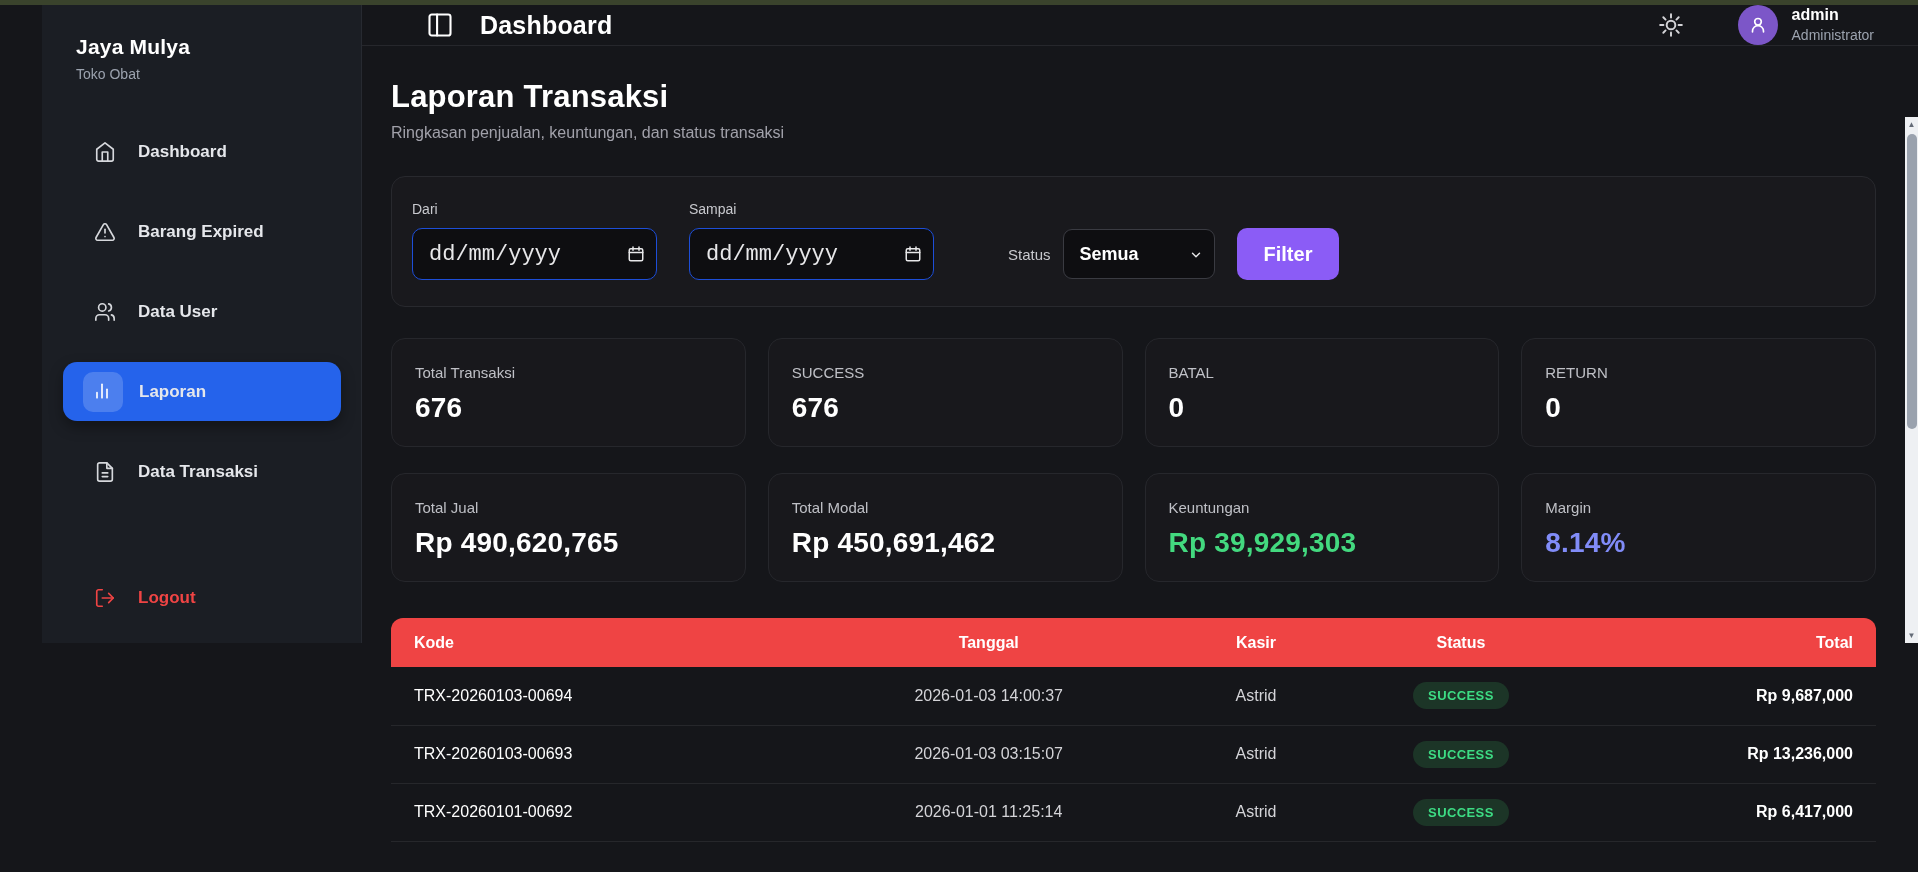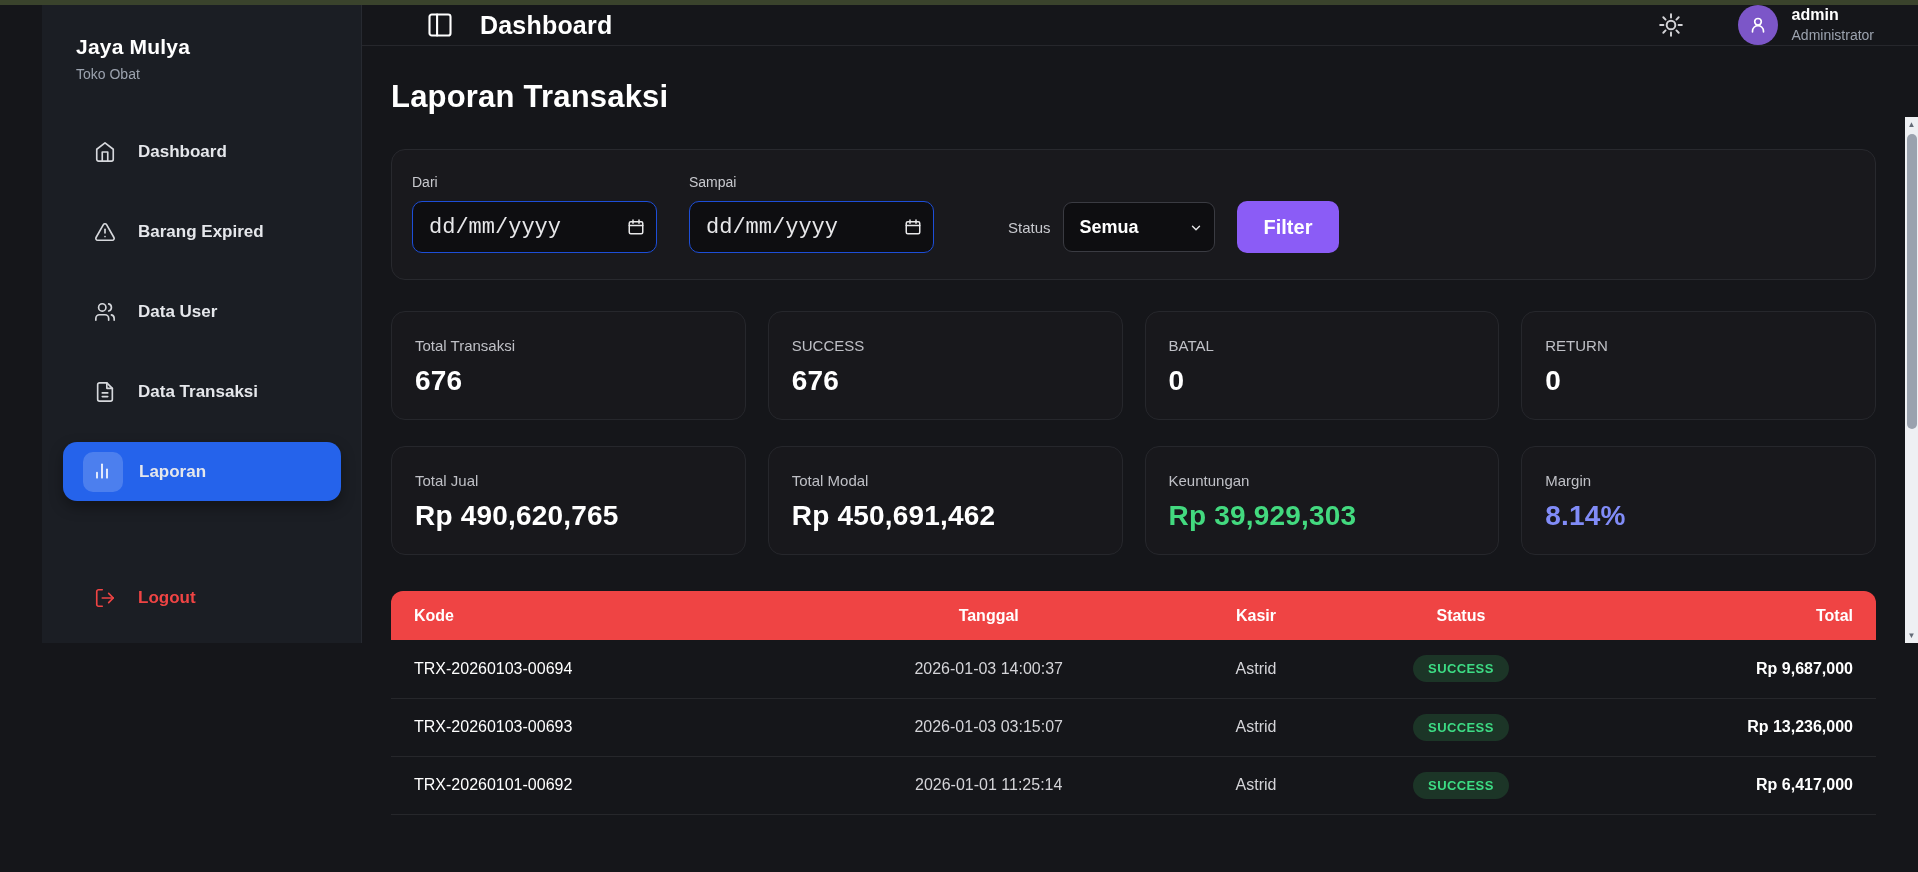--- a/index.html
+++ b/index.html
@@ -145,43 +145,43 @@
           <svg viewBox="0 0 24 24" fill="none" stroke="currentColor" stroke-width="1.8" stroke-linecap="round" stroke-linejoin="round" width="22" height="22">
               <path d="M16 21v-2a4 4 0 0 0-4-4H6a4 4 0 0 0-4 4v2"></path>
               <circle cx="9" cy="7" r="4"></circle>
               <path d="M22 21v-2a4 4 0 0 0-3-3.87"></path>
               <path d="M16 3.13a4 4 0 0 1 0 7.75"></path>
             </svg>
         </span>
         <span class="nav-label">Data User</span>
       </div>
 
-      <div class="nav-item">
-        <span class="nav-icon">
-          <svg viewBox="0 0 24 24" fill="none" stroke="currentColor" stroke-width="1.8" stroke-linecap="round" stroke-linejoin="round" width="22" height="22">
-              <path d="M14 2H6a2 2 0 0 0-2 2v16a2 2 0 0 0 2 2h12a2 2 0 0 0 2-2V8z"></path>
-              <path d="M14 2v6h6"></path>
-              <line x1="9" y1="13" x2="15" y2="13"></line>
-              <line x1="9" y1="17" x2="15" y2="17"></line>
-            </svg>
-        </span>
-        <span class="nav-label">Data Transaksi</span>
-      </div>
-
       <div class="nav-item active">
         <span class="chip">
           <span class="nav-icon">
             <svg viewBox="0 0 24 24" fill="none" stroke="#ffffff" stroke-width="2" stroke-linecap="round" width="20" height="20">
                 <line x1="18" y1="20" x2="18" y2="10"></line>
                 <line x1="12" y1="20" x2="12" y2="4"></line>
                 <line x1="6" y1="20" x2="6" y2="14"></line>
               </svg>
           </span>
         </span>
         <span class="nav-label">Laporan</span>
+      </div>
+
+      <div class="nav-item">
+        <span class="nav-icon">
+          <svg viewBox="0 0 24 24" fill="none" stroke="currentColor" stroke-width="1.8" stroke-linecap="round" stroke-linejoin="round" width="22" height="22">
+              <path d="M14 2H6a2 2 0 0 0-2 2v16a2 2 0 0 0 2 2h12a2 2 0 0 0 2-2V8z"></path>
+              <path d="M14 2v6h6"></path>
+              <line x1="9" y1="13" x2="15" y2="13"></line>
+              <line x1="9" y1="17" x2="15" y2="17"></line>
+            </svg>
+        </span>
+        <span class="nav-label">Data Transaksi</span>
       </div>
     </nav>
 
     <div class="logout">
       <span class="nav-icon">
         <svg viewBox="0 0 24 24" fill="none" stroke="currentColor" stroke-width="1.8" stroke-linecap="round" stroke-linejoin="round" width="22" height="22">
             <path d="M9 21H5a2 2 0 0 1-2-2V5a2 2 0 0 1 2-2h4"></path>
             <polyline points="16 17 21 12 16 7"></polyline>
             <line x1="21" y1="12" x2="9" y2="12"></line>
           </svg>
@@ -223,20 +223,21 @@
         </div>
         <div class="user-meta">
           <div class="user-name">admin</div>
           <div class="user-role">Administrator</div>
         </div>
       </div>
     </header>
 
     <div class="content">
       <h1 class="page-title">Laporan Transaksi</h1>
+      <div class="page-sub">Ringkasan penjualan, keuntungan, dan status transaksi</div>
 
       <div class="filter-card">
         <div class="f-group">
           <span class="f-label">Dari</span>
           <span class="date-wrap">
             <input class="date-input" type="text" placeholder="dd/mm/yyyy" style="">
             <span class="cal-icon">
               <svg viewBox="0 0 24 24" fill="none" stroke="currentColor" stroke-width="2" stroke-linecap="round" width="18" height="18">
                   <rect x="3" y="5" width="18" height="16" rx="2"></rect>
                   <line x1="8" y1="2.5" x2="8" y2="7"></line>

